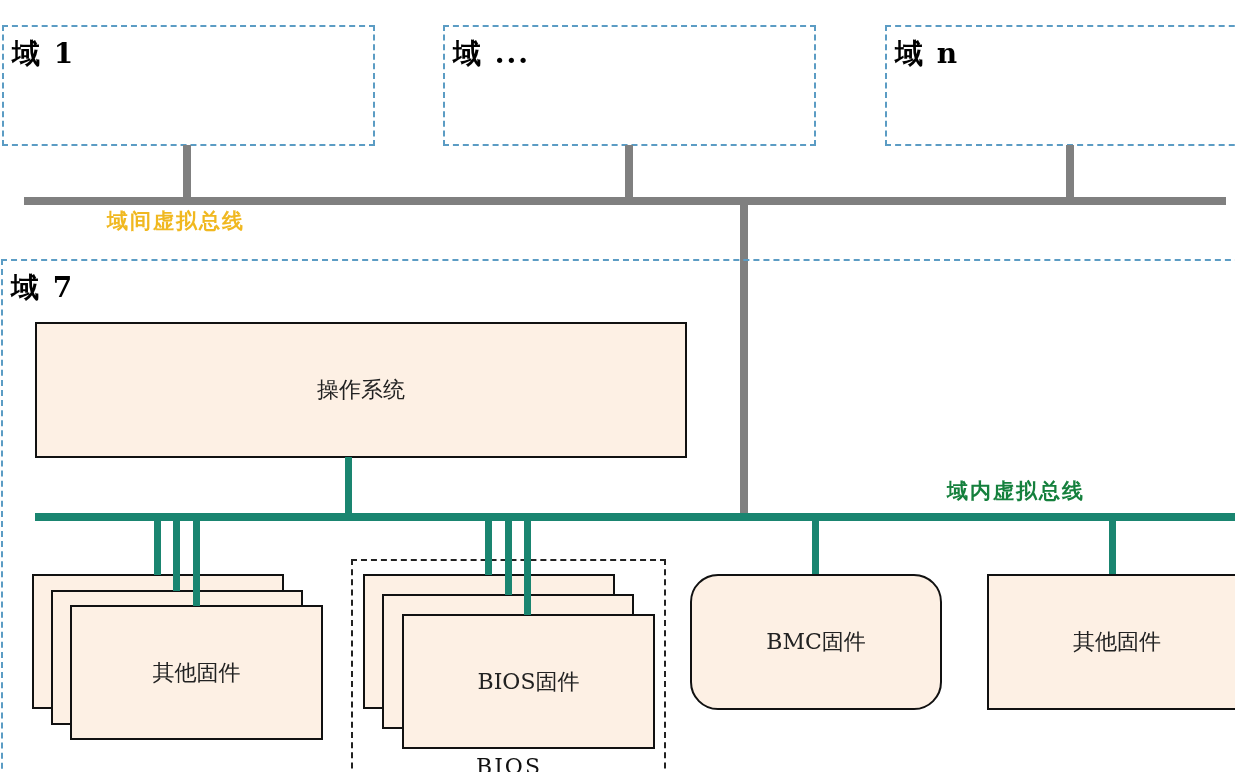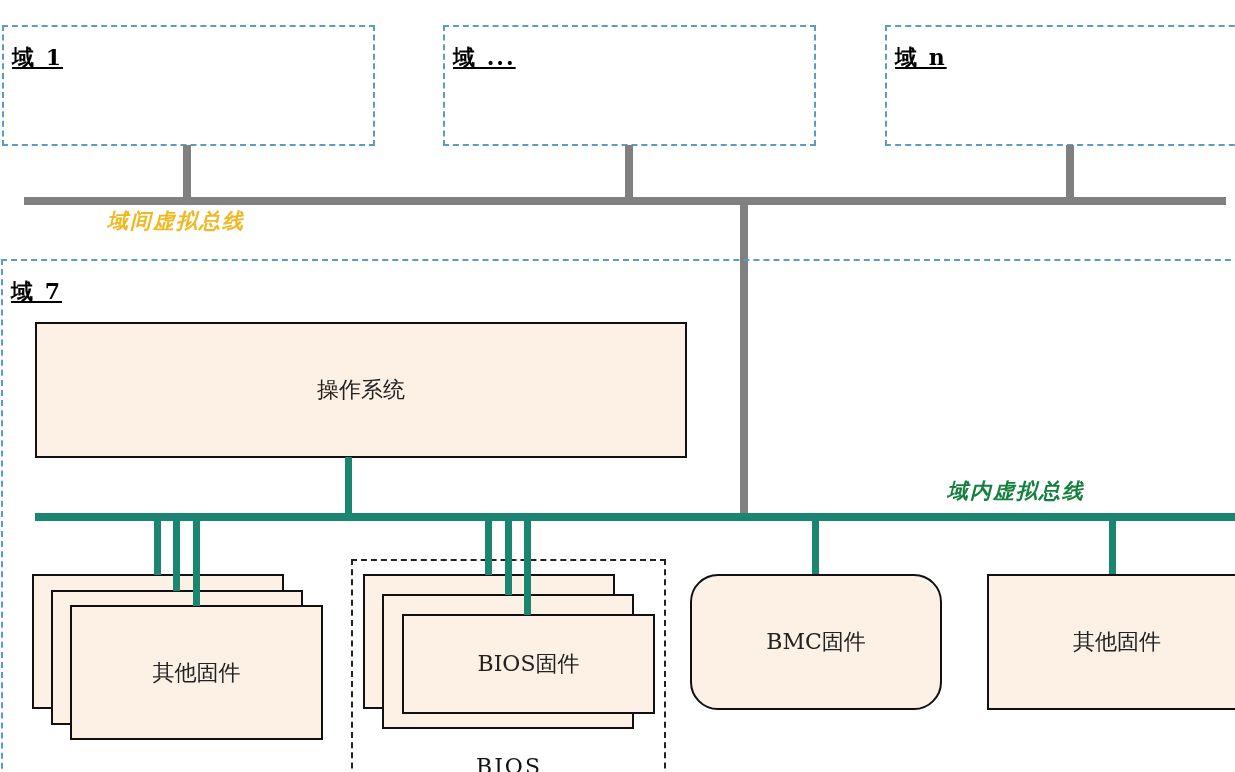--- a/index.html
+++ b/index.html
@@ -1,28 +1,28 @@
 <!DOCTYPE html>
 <html><head>
 <meta charset="utf-8">
 <style>
   html, body { margin: 0; padding: 0; background: #ffffff; }
   body { width: 1235px; height: 772px; position: relative; overflow: hidden;
          font-family: "DejaVu Serif", "Liberation Serif", serif; }
   .domain-box { position: absolute; border: 2px dashed #5b9cc4; box-sizing: border-box; }
-  .domain-label { position: absolute; left: 8px; top: 16px; font-size: 22px; font-weight: bold; color: #000; letter-spacing: 2px;
-                  font-family: "DejaVu Serif", serif; text-decoration: underline; }
+  .domain-label { position: absolute; left: 8px; top: 8px; font-size: 28px; font-weight: bold; color: #000; letter-spacing: 2px;
+                  font-family: "DejaVu Serif", serif; }
   .bar { position: absolute; }
   .gray { background: #808080; }
   .teal { background: #1a8570; }
   .fw-box { position: absolute; background: #fdf0e4; border: 2px solid #111; box-sizing: border-box;
             display: flex; align-items: center; justify-content: center;
             font-size: 22px; color: #222; font-family: "DejaVu Serif", serif; }
   .bus-label { position: absolute; font-size: 21px; font-weight: bold; letter-spacing: 2px;
-               font-family: "DejaVu Sans", sans-serif; font-style: italic; }
+               font-family: "DejaVu Sans", sans-serif; }
   .group-box { position: absolute; border: 2px dashed #222; box-sizing: border-box; }
   .group-label { position: absolute; font-size: 22px; color: #111; font-family: "DejaVu Serif", serif; letter-spacing: 2px; }
 </style>
 </head>
 <body>
 
 <div class="domain-box" style="left:2px; top:25px; width:373px; height:121px;">
   <span class="domain-label">域 1</span>
 </div>
 <div class="domain-box" style="left:443px; top:25px; width:373px; height:121px;">
@@ -57,21 +57,21 @@
   <span>其他固件</span>
 </div>
 <div class="bar teal" style="left:154px; top:519px; width:7px; height:56px;"></div>
 <div class="bar teal" style="left:173px; top:519px; width:7px; height:72px;"></div>
 <div class="bar teal" style="left:193px; top:519px; width:7px; height:87px;"></div>
 
 <div class="group-box" style="left:351px; top:559px; width:315px; height:240px;"></div>
 <span class="group-label" style="left:476px; top:754px;">BIOS</span>
 <div class="fw-box" style="left:363px; top:574px; width:252px; height:135px;"></div>
 <div class="fw-box" style="left:382px; top:594px; width:252px; height:135px;"></div>
-<div class="fw-box" style="left:402px; top:614px; width:253px; height:100px;">
+<div class="fw-box" style="left:402px; top:614px; width:253px; height:135px;">
   <span>BIOS固件</span>
 </div>
 <div class="bar teal" style="left:485px; top:519px; width:7px; height:56px;"></div>
 <div class="bar teal" style="left:505px; top:519px; width:7px; height:76px;"></div>
 <div class="bar teal" style="left:524px; top:519px; width:7px; height:96px;"></div>
 
 <div class="bar teal" style="left:812px; top:519px; width:7px; height:57px;"></div>
 <div class="fw-box" style="left:690px; top:574px; width:252px; height:136px;border-radius:28px;">
   <span>BMC固件</span>
 </div>

